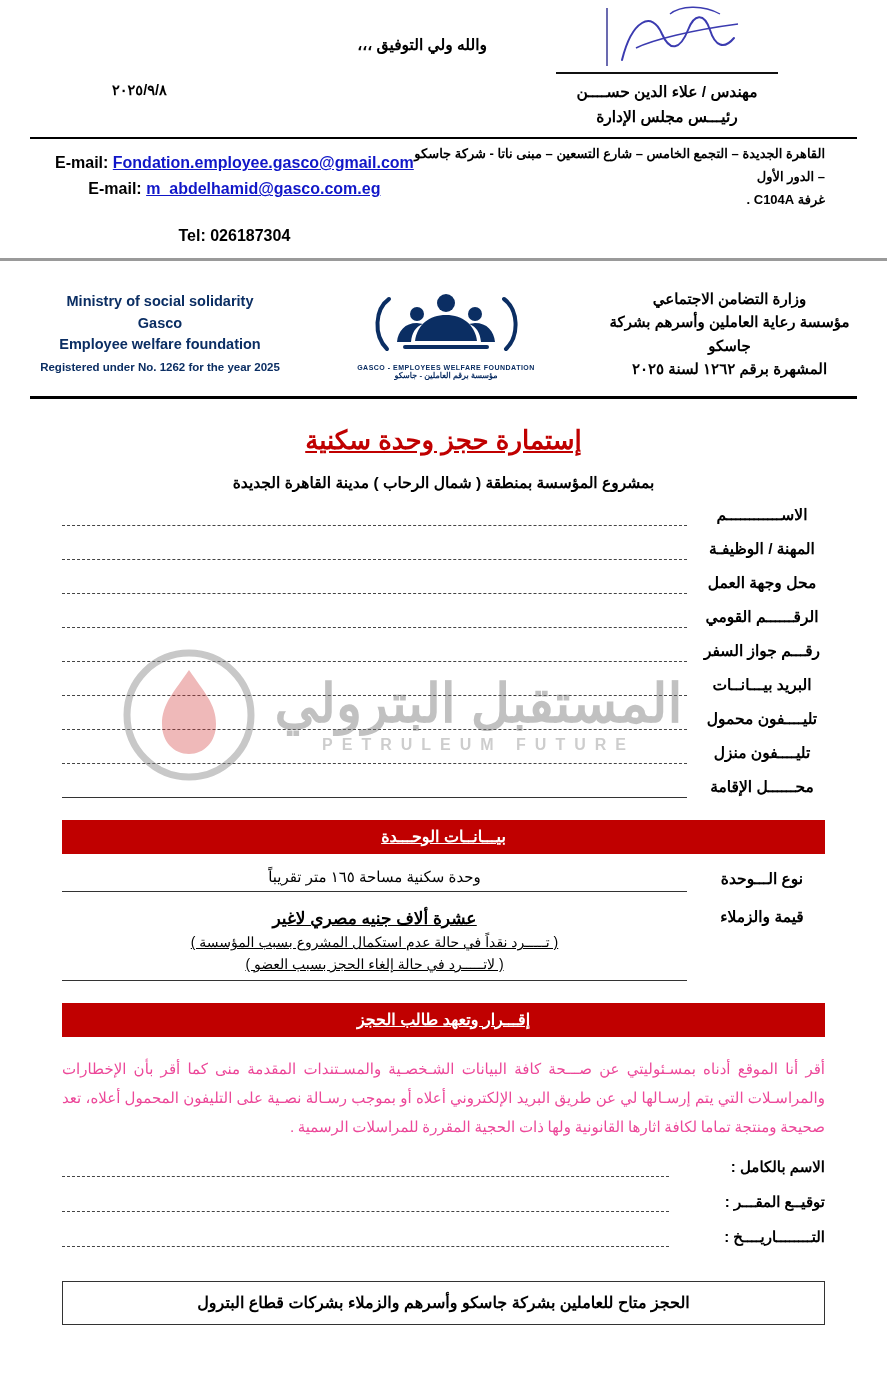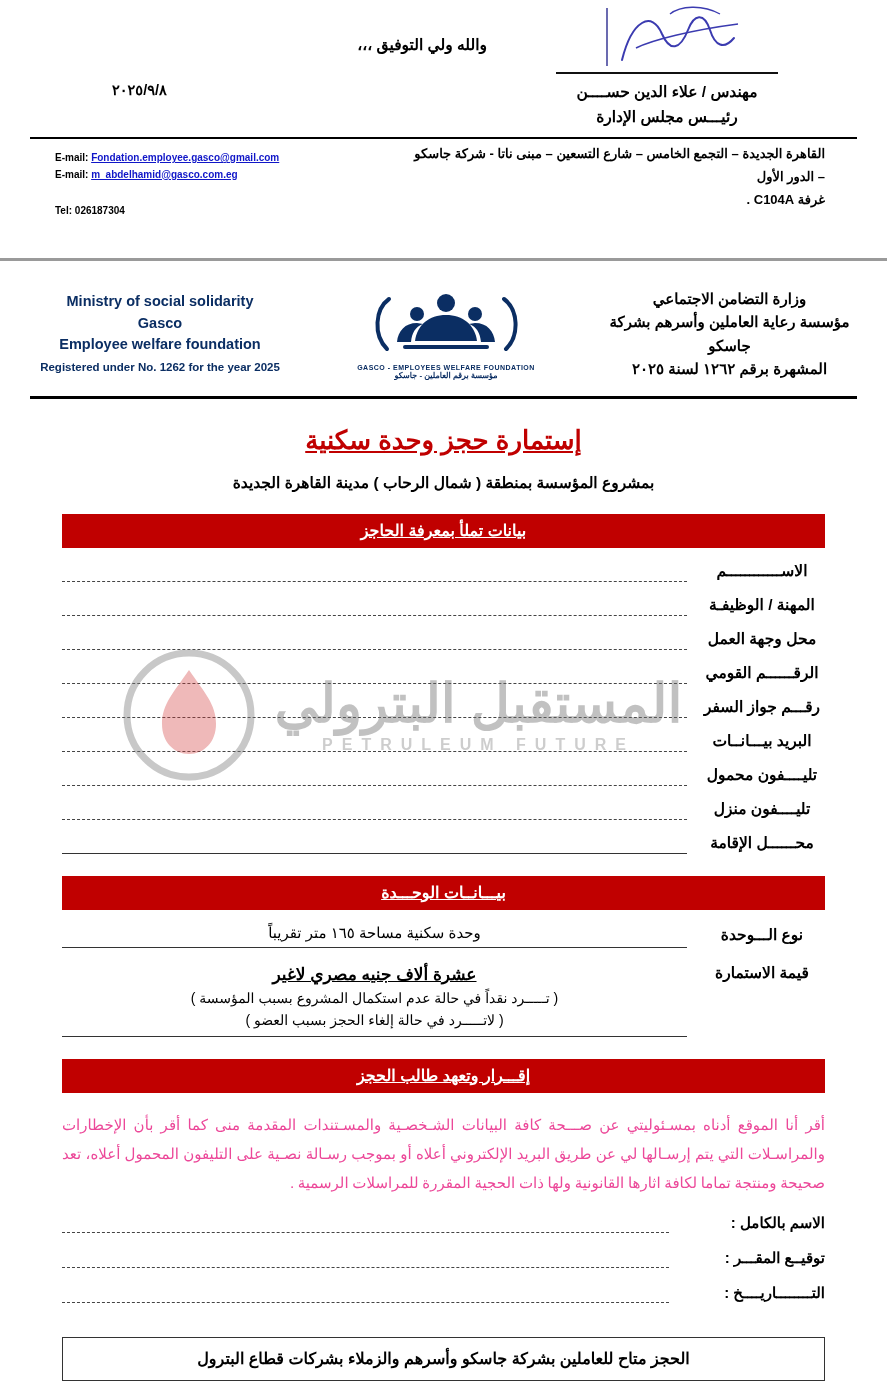--- a/index.html
+++ b/index.html
@@ -72,22 +72,22 @@
     top: 137px;
     left: 30px;
     right: 30px;
     border-top: 2px solid #000;
   }
   .contact-left {
     position: absolute;
     top: 150px;
     left: 55px;
     direction: ltr;
-    text-align: left;
-    font-size: 10px;
+    text-align: center;
+    font-size: 16px;
     line-height: 1.65;
     color: #000;
     font-weight: bold;
   }
   .contact-left a {
     color: #1016c8;
     text-decoration: underline;
   }
   .contact-left .tel {
     margin-top: 20px;
@@ -249,20 +249,21 @@
     padding-bottom: 5px;
   }
   .price-block {
     flex: 1;
     text-align: center;
     font-size: 14px;
     color: #000;
     line-height: 1.55;
     border-bottom: 1.5px solid #333;
     padding-bottom: 4px;
+    text-decoration: underline;
   }
   .price-main {
     font-size: 17px;
     font-weight: bold;
     text-decoration: underline;
   }
 
   .pledge-text {
     margin-top: 18px;
     font-size: 15px;
@@ -423,21 +424,20 @@
       </div>
     </div>
 
     <div class="hdr-rule"></div>
 
     <div class="title-main">إستمارة حجز وحدة سكنية</div>
     <div class="title-sub">بمشروع المؤسسة بمنطقة (  شمال الرحاب ) مدينة القاهرة الجديدة</div>
 
     <div class="content">
 
-      <div class="band">بيانات تملأ بمعرفة الحاجز</div>
 
       <div class="field-row">
         <div class="field-label">الاســــــــــــم</div>
         <div class="field-line"></div>
       </div>
       <div class="field-row">
         <div class="field-label">المهنة / الوظيفـة</div>
         <div class="field-line"></div>
       </div>
       <div class="field-row">
@@ -470,21 +470,21 @@
       </div>
 
       <div class="band">بيـــانــات الوحـــدة</div>
 
       <div class="unit-row">
         <div class="unit-label">نوع الـــوحدة</div>
         <div class="unit-val">وحدة سكنية مساحة ١٦٥ متر تقريباً</div>
       </div>
 
       <div class="unit-row">
-        <div class="unit-label">قيمة الاستمارة</div>
+        <div class="unit-label">قيمة والزملاء</div>
         <div class="price-block">
           <div class="price-main">عشرة ألاف جنيه مصري لاغير</div>
           <div>( تـــــرد نقداً في حالة عدم استكمال المشروع بسبب المؤسسة )</div>
           <div>( لاتـــــرد في حالة إلغاء الحجز بسبب العضو )</div>
         </div>
       </div>
 
       <div class="band">إقـــرار وتعهد طالب الحجز</div>
 
       <div class="pledge-text">أقر أنا الموقع أدناه بمسـئوليتي عن صـــحة كافة البيانات الشـخصـية والمسـتندات المقدمة منى كما أقر بأن الإخطارات والمراسـلات التي يتم إرسـالها لي عن طريق البريد الإلكتروني أعلاه أو بموجب رسـالة نصـية على التليفون المحمول أعلاه، تعد صحيحة ومنتجة تماما لكافة اثارها القانونية ولها ذات الحجية المقررة للمراسلات الرسمية .</div>

